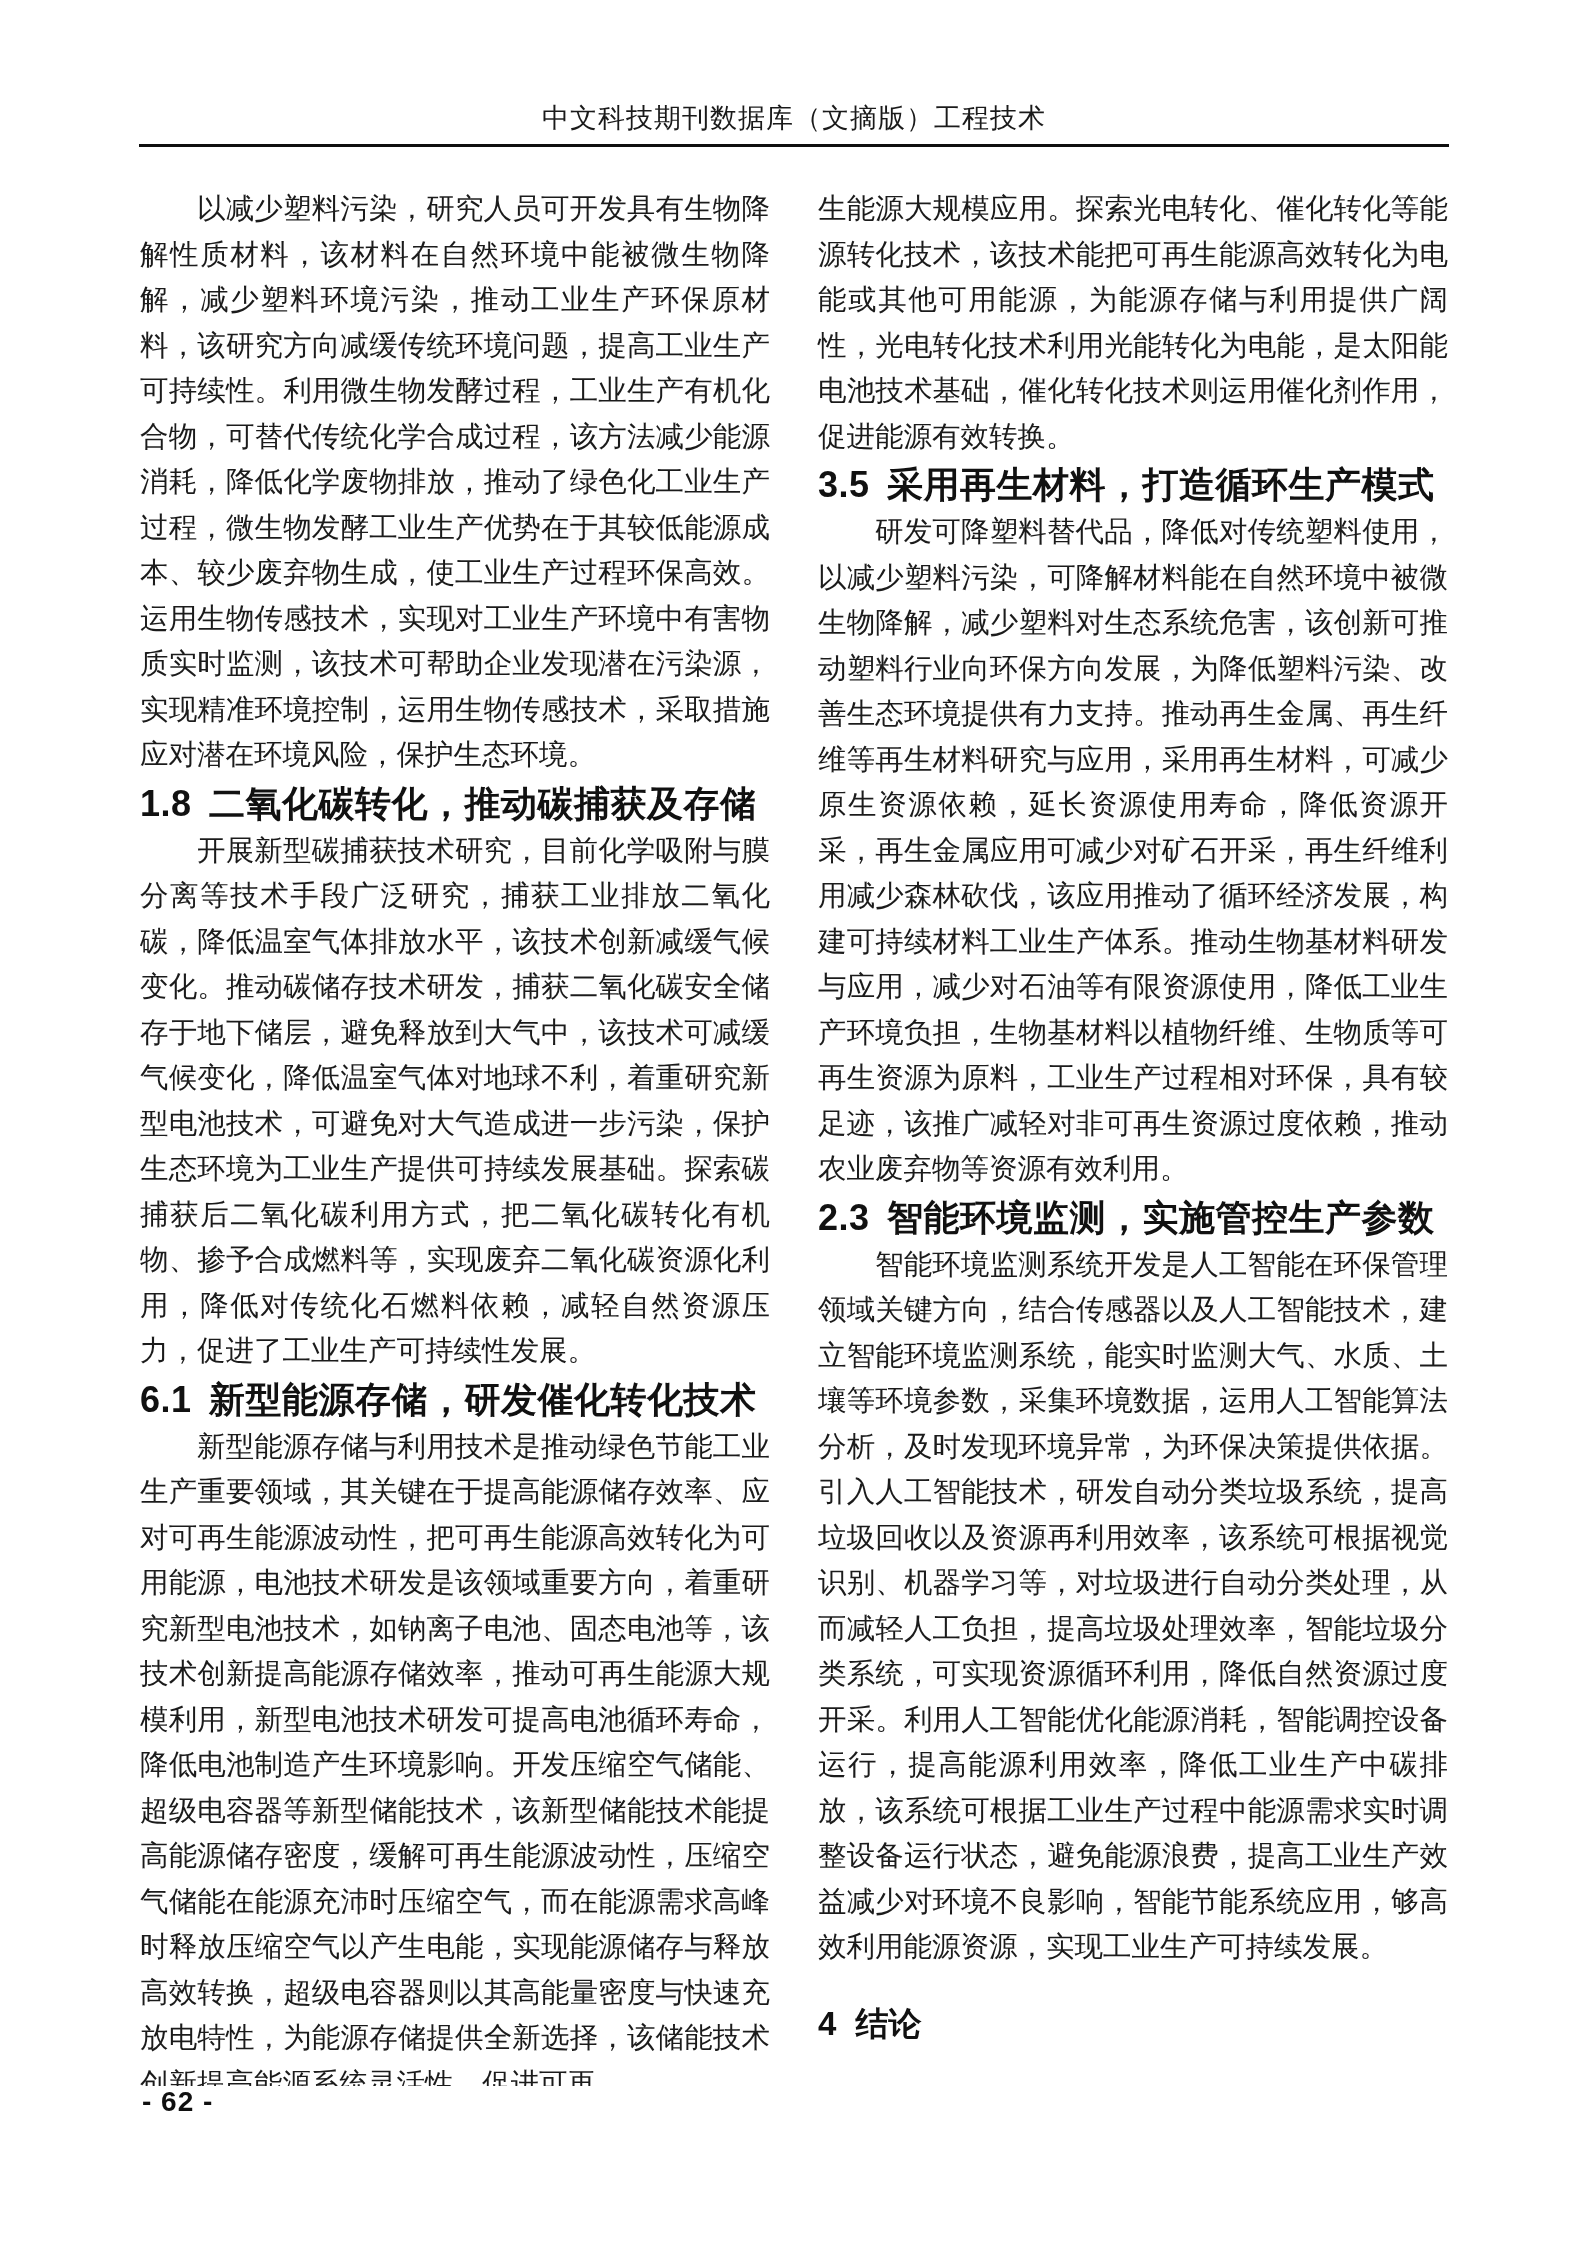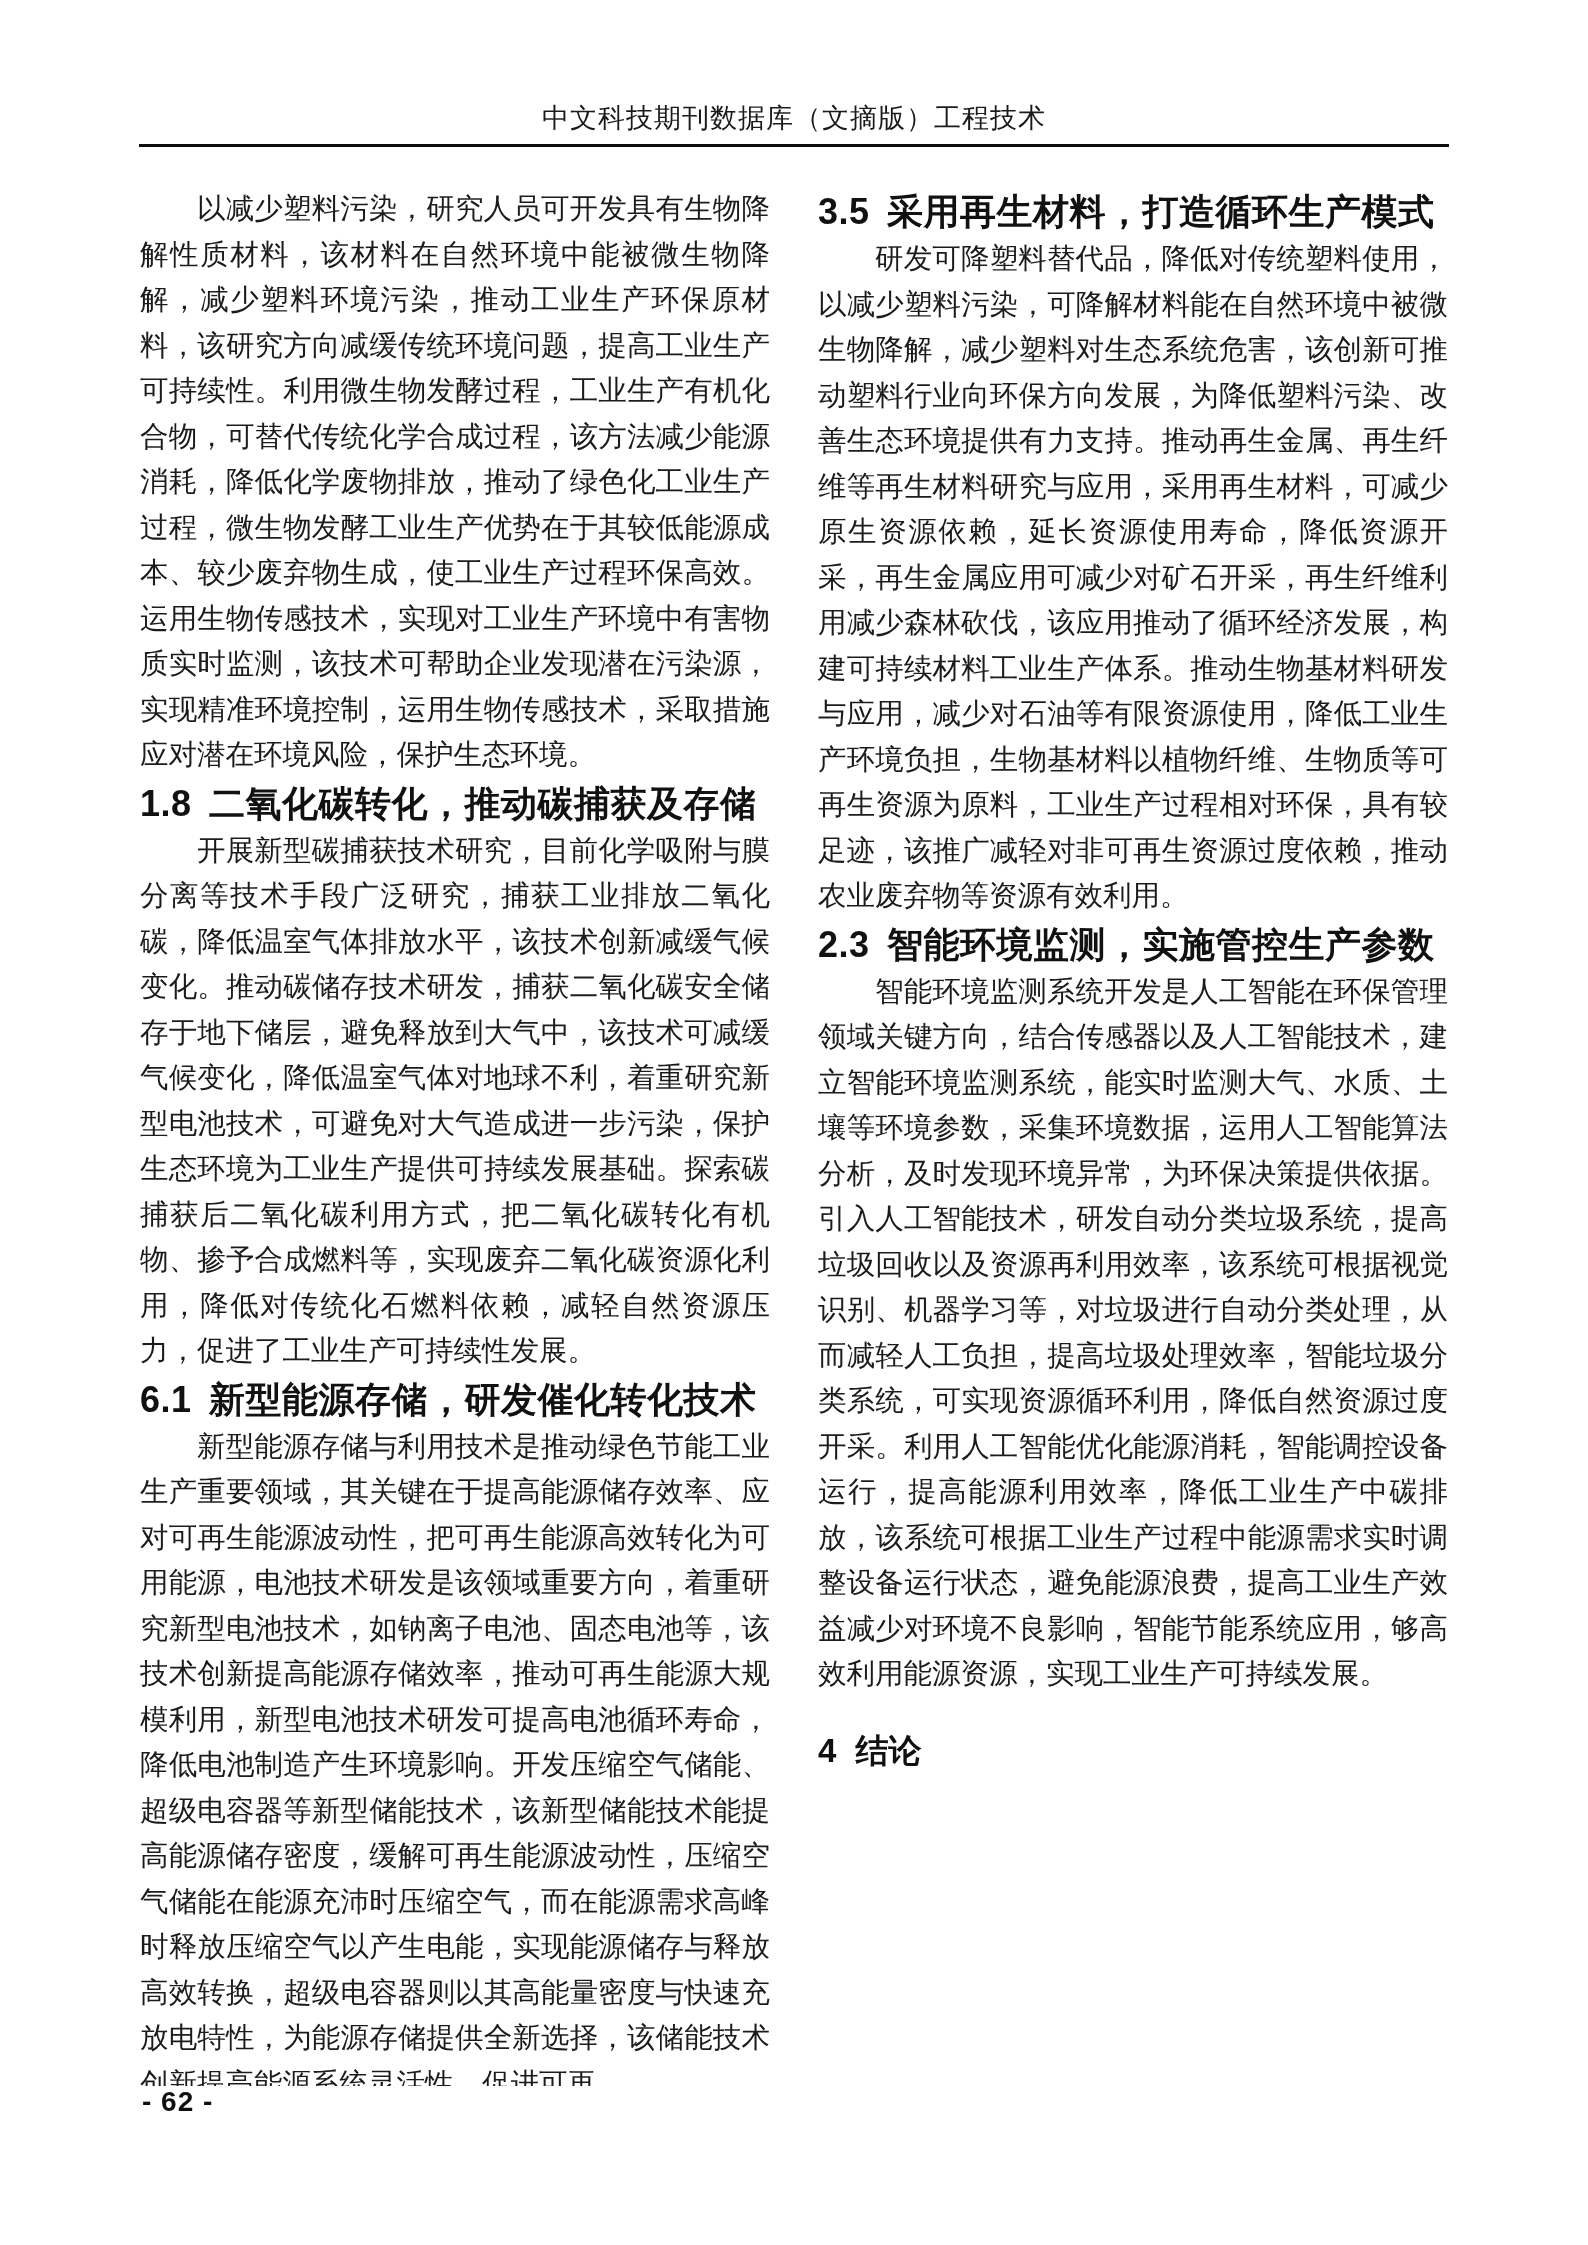--- a/index.html
+++ b/index.html
@@ -104,20 +104,21 @@
 
     <div class="col">
       <p class="indent">以减少塑料污染，研究人员可开发具有生物降解性质材料，该材料在自然环境中能被微生物降解，减少塑料环境污染，推动工业生产环保原材料，该研究方向减缓传统环境问题，提高工业生产可持续性。利用微生物发酵过程，工业生产有机化合物，可替代传统化学合成过程，该方法减少能源消耗，降低化学废物排放，推动了绿色化工业生产过程，微生物发酵工业生产优势在于其较低能源成本、较少废弃物生成，使工业生产过程环保高效。运用生物传感技术，实现对工业生产环境中有害物质实时监测，该技术可帮助企业发现潜在污染源，实现精准环境控制，运用生物传感技术，采取措施应对潜在环境风险，保护生态环境。</p>
       <h3>1.8 二氧化碳转化，推动碳捕获及存储</h3>
       <p class="indent">开展新型碳捕获技术研究，目前化学吸附与膜分离等技术手段广泛研究，捕获工业排放二氧化碳，降低温室气体排放水平，该技术创新减缓气候变化。推动碳储存技术研发，捕获二氧化碳安全储存于地下储层，避免释放到大气中，该技术可减缓气候变化，降低温室气体对地球不利，着重研究新型电池技术，可避免对大气造成进一步污染，保护生态环境为工业生产提供可持续发展基础。探索碳捕获后二氧化碳利用方式，把二氧化碳转化有机物、掺予合成燃料等，实现废弃二氧化碳资源化利用，降低对传统化石燃料依赖，减轻自然资源压力，促进了工业生产可持续性发展。</p>
       <h3>6.1 新型能源存储，研发催化转化技术</h3>
       <p class="indent">新型能源存储与利用技术是推动绿色节能工业生产重要领域，其关键在于提高能源储存效率、应对可再生能源波动性，把可再生能源高效转化为可用能源，电池技术研发是该领域重要方向，着重研究新型电池技术，如钠离子电池、固态电池等，该技术创新提高能源存储效率，推动可再生能源大规模利用，新型电池技术研发可提高电池循环寿命，降低电池制造产生环境影响。开发压缩空气储能、超级电容器等新型储能技术，该新型储能技术能提高能源储存密度，缓解可再生能源波动性，压缩空气储能在能源充沛时压缩空气，而在能源需求高峰时释放压缩空气以产生电能，实现能源储存与释放高效转换，超级电容器则以其高能量密度与快速充放电特性，为能源存储提供全新选择，该储能技术创新提高能源系统灵活性，促进可再</p>
     </div>
 
     <div class="col">
+      <p>生能源大规模应用。探索光电转化、催化转化等能源转化技术，该技术能把可再生能源高效转化为电能或其他可用能源，为能源存储与利用提供广阔性，光电转化技术利用光能转化为电能，是太阳能电池技术基础，催化转化技术则运用催化剂作用，促进能源有效转换。</p>
       <h3>3.5 采用再生材料，打造循环生产模式</h3>
       <p class="indent">研发可降塑料替代品，降低对传统塑料使用，以减少塑料污染，可降解材料能在自然环境中被微生物降解，减少塑料对生态系统危害，该创新可推动塑料行业向环保方向发展，为降低塑料污染、改善生态环境提供有力支持。推动再生金属、再生纤维等再生材料研究与应用，采用再生材料，可减少原生资源依赖，延长资源使用寿命，降低资源开采，再生金属应用可减少对矿石开采，再生纤维利用减少森林砍伐，该应用推动了循环经济发展，构建可持续材料工业生产体系。推动生物基材料研发与应用，减少对石油等有限资源使用，降低工业生产环境负担，生物基材料以植物纤维、生物质等可再生资源为原料，工业生产过程相对环保，具有较足迹，该推广减轻对非可再生资源过度依赖，推动农业废弃物等资源有效利用。</p>
       <h3>2.3 智能环境监测，实施管控生产参数</h3>
       <p class="indent">智能环境监测系统开发是人工智能在环保管理领域关键方向，结合传感器以及人工智能技术，建立智能环境监测系统，能实时监测大气、水质、土壤等环境参数，采集环境数据，运用人工智能算法分析，及时发现环境异常，为环保决策提供依据。引入人工智能技术，研发自动分类垃圾系统，提高垃圾回收以及资源再利用效率，该系统可根据视觉识别、机器学习等，对垃圾进行自动分类处理，从而减轻人工负担，提高垃圾处理效率，智能垃圾分类系统，可实现资源循环利用，降低自然资源过度开采。利用人工智能优化能源消耗，智能调控设备运行，提高能源利用效率，降低工业生产中碳排放，该系统可根据工业生产过程中能源需求实时调整设备运行状态，避免能源浪费，提高工业生产效益减少对环境不良影响，智能节能系统应用，够高效利用能源资源，实现工业生产可持续发展。</p>
       <h2>4 结论</h2>
     </div>
 
   </div>
 
   <div class="page-number">- 62 -</div>

